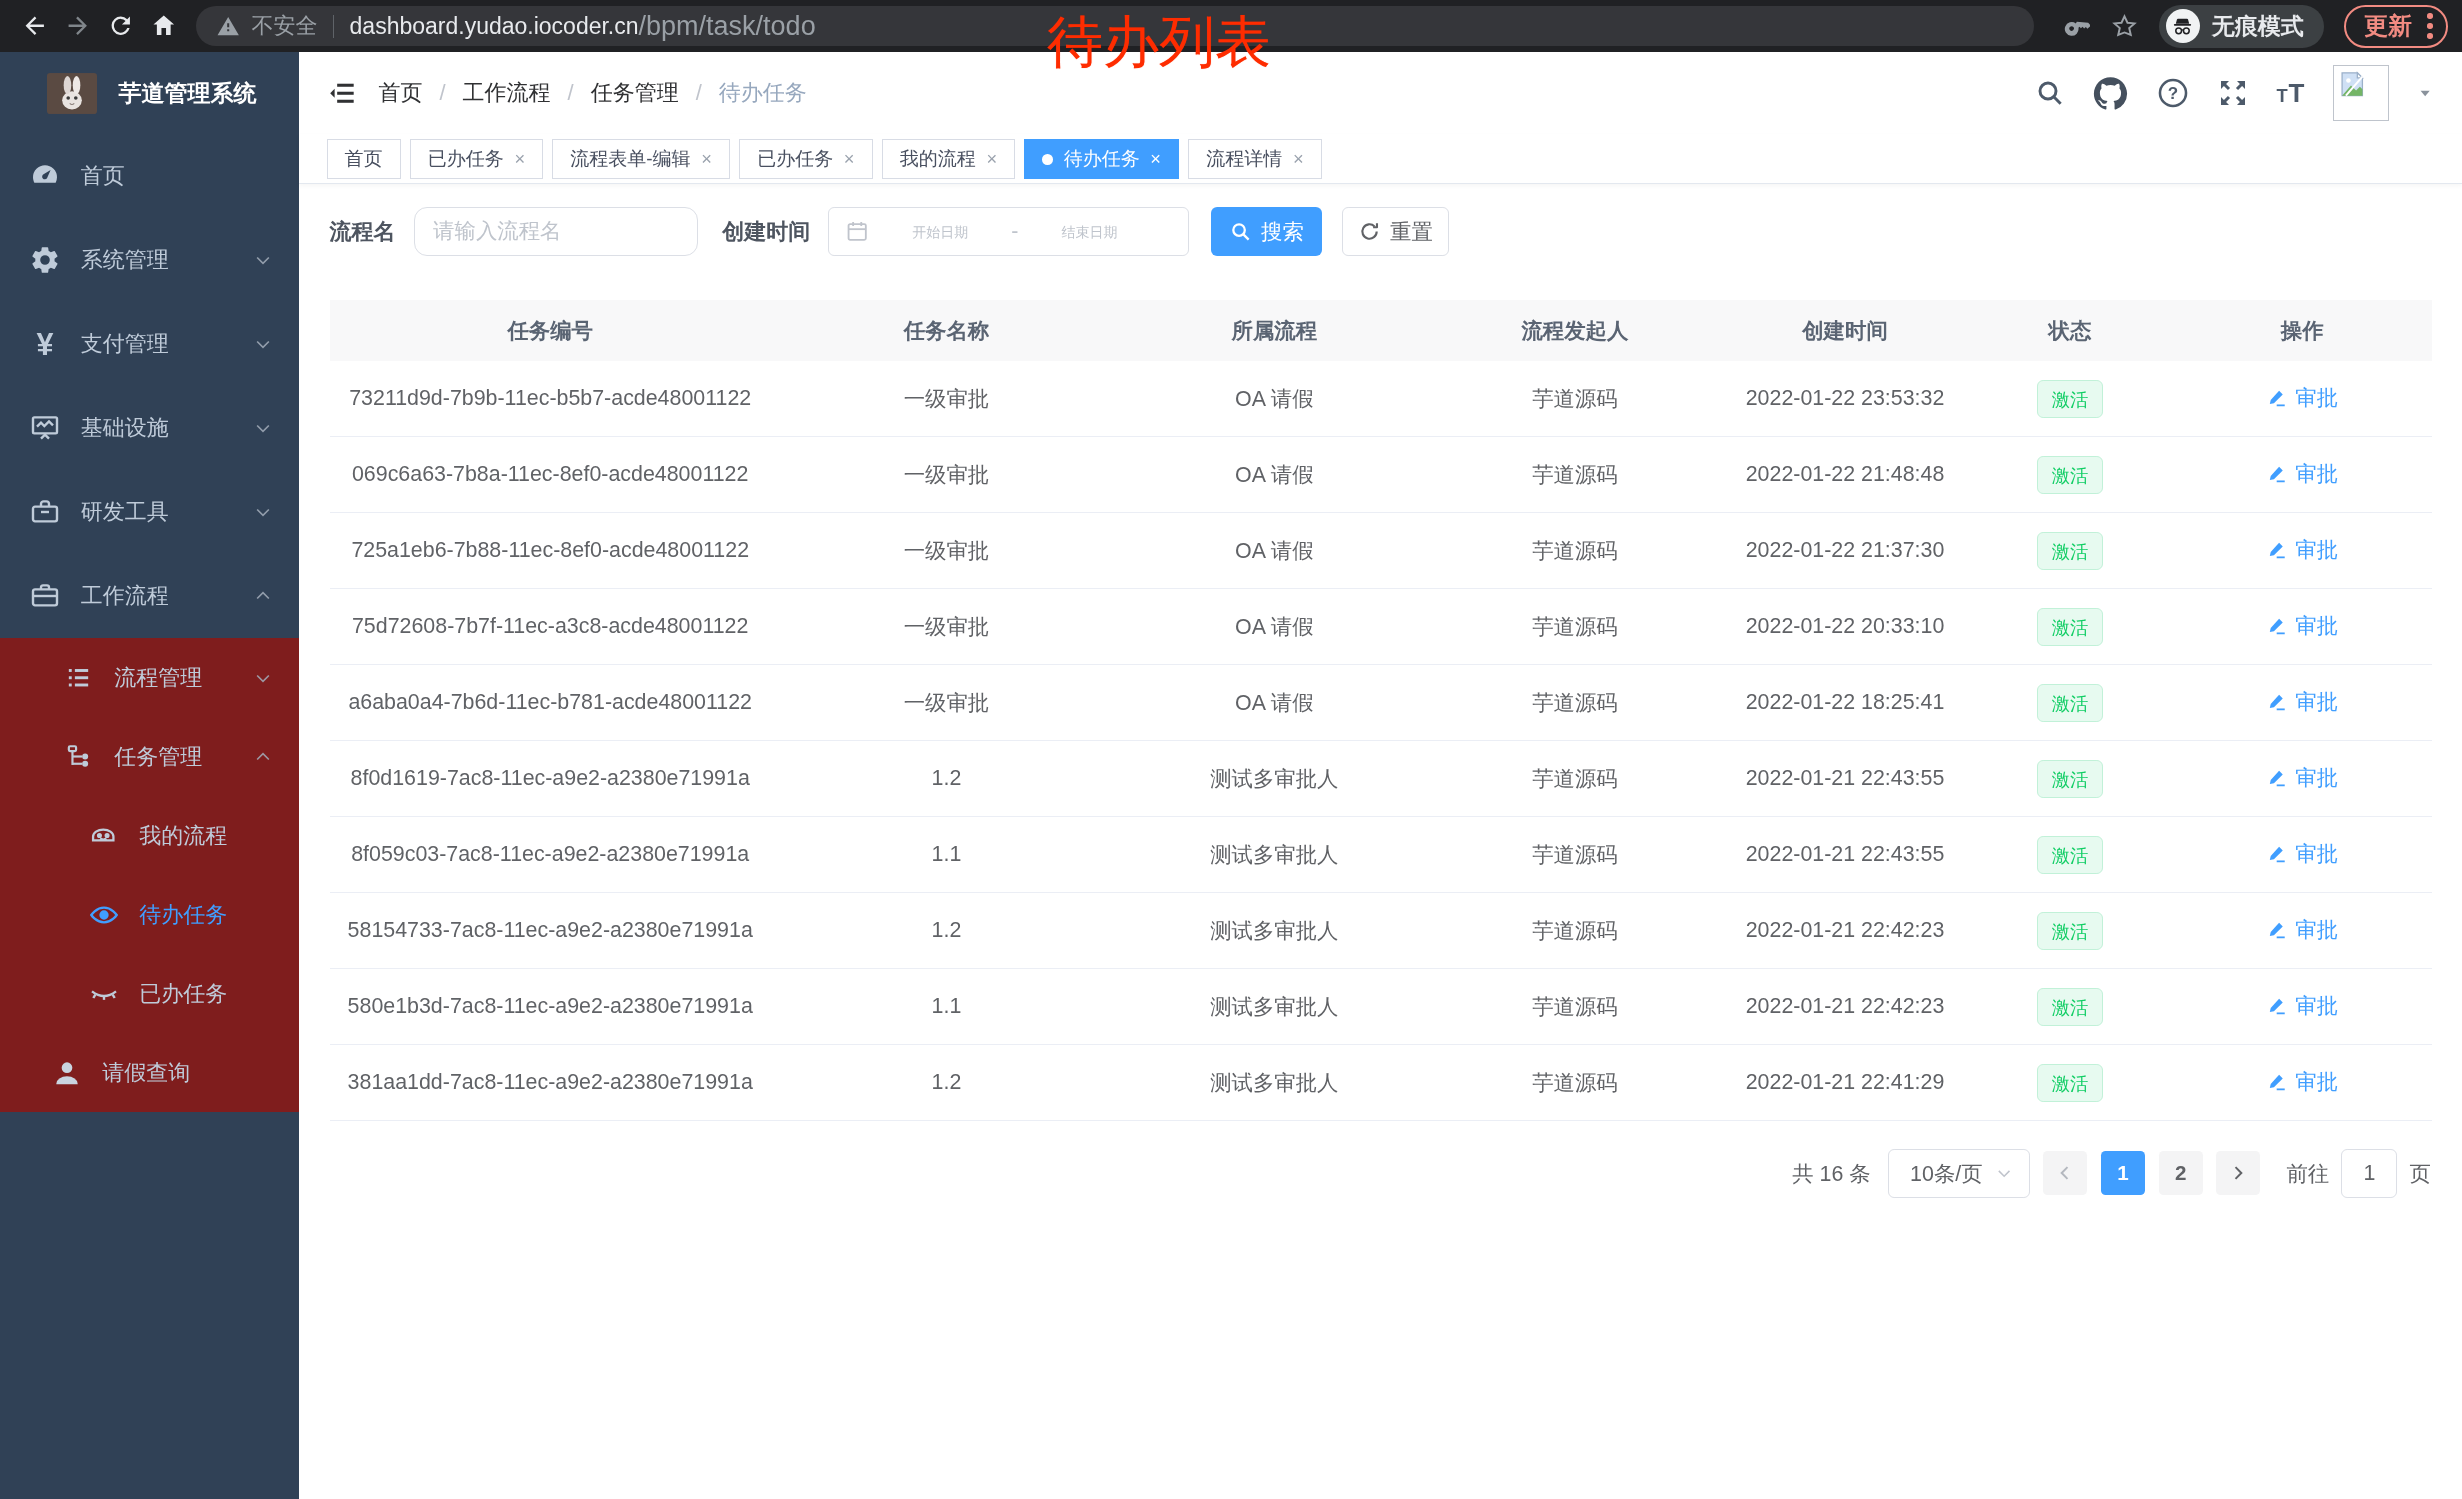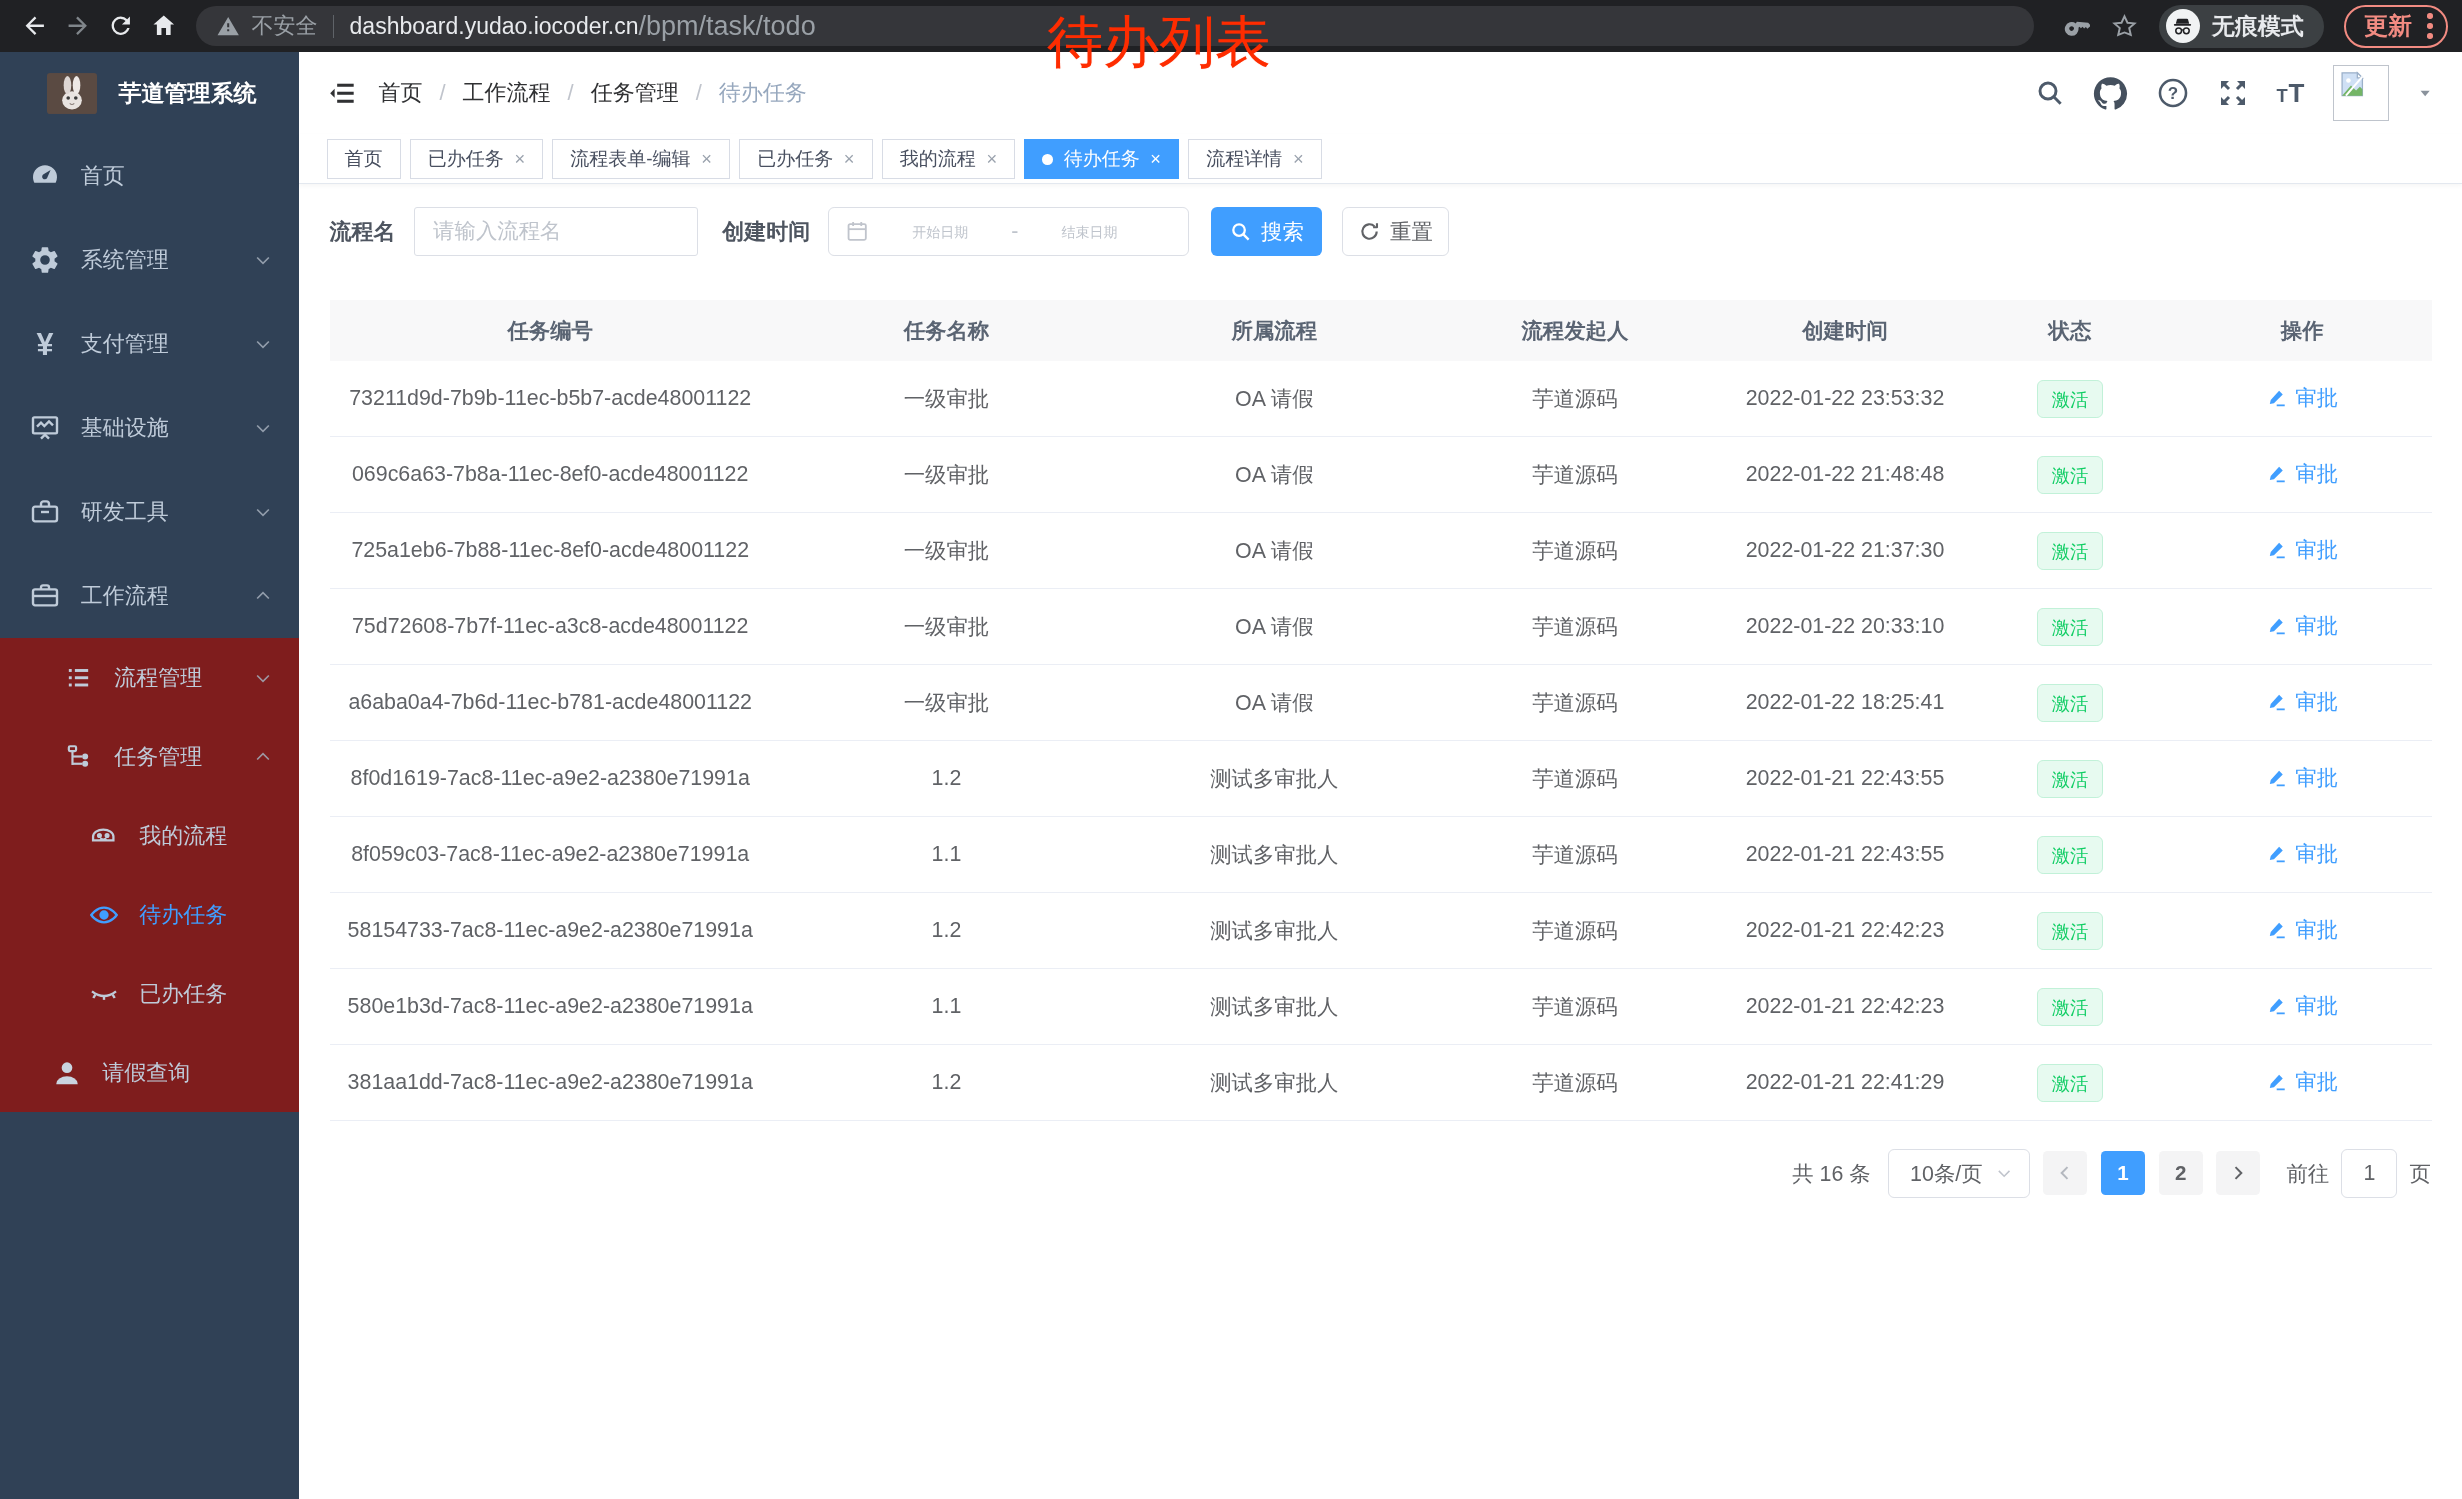--- a/index.html
+++ b/index.html
@@ -88,21 +88,21 @@
   .tab .x { font-size:18.3px; color:#9aa2ad; line-height:1; }
   .tab.active .x { color:#fff; }
 
   .content { padding:23px 31px 0 30.5px; }
 
   
   .filter-row { display:flex; align-items:center; height:49px; margin-bottom:44px; }
   .f-label { font-size:22px; color:#4e5560; font-weight:700; margin-right:18.3px; white-space:nowrap; }
   .f-label.second { margin-left:24.4px; }
   .name-input {
-    width:284px; height:49px; border:0.8px solid #dcdfe6; border-radius:3px; padding:0 18.3px;
+    width:284px; height:49px; border:0.8px solid #dcdfe6; border-radius:13px; padding:0 18.3px;
     font-size:21.4px; color:#606266; outline:none; font-family:inherit;
   }
   .name-input::placeholder, .date-input::placeholder, .goto-input::placeholder { color:#bfc4cc; }
   .date-box {
     width:361px; height:49px; border:0.8px solid #dcdfe6; border-radius:6.1px;
     display:flex; align-items:center; padding:0 15.3px; gap:6.1px;
   }
   .date-input { border:none; outline:none; width:130px; font-size:14px; color:#a16207; text-align:center; font-family:inherit; background:transparent; }
   .range-sep { color:#bfc4cc; font-size:21.4px; }
   .btn { height:49px; border-radius:6.1px; display:flex; align-items:center; justify-content:center; gap:9.2px; font-size:21.4px; cursor:pointer; border:0.8px solid transparent; }

